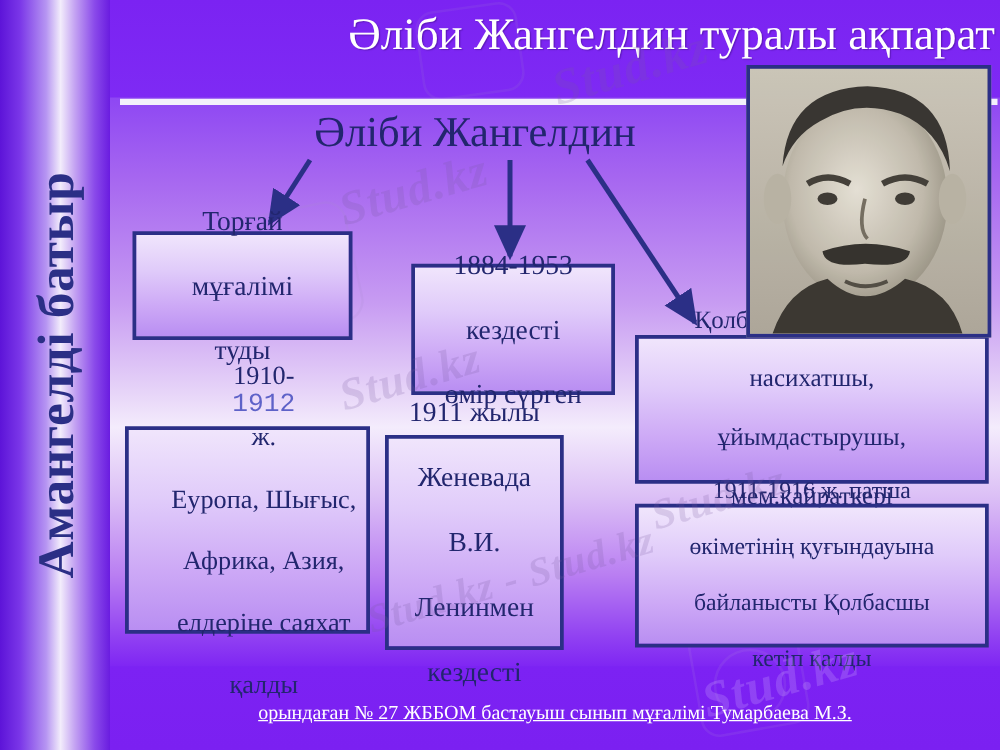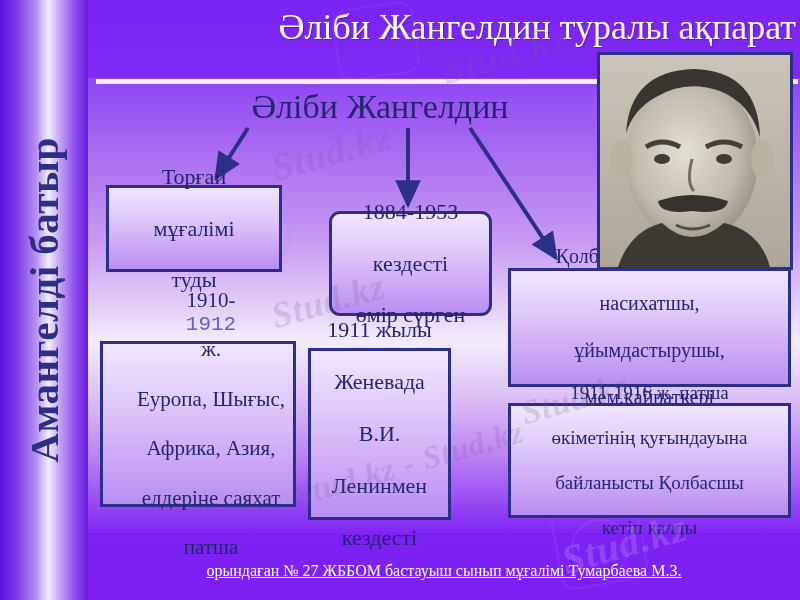--- a/index.html
+++ b/index.html
@@ -133,21 +133,21 @@
     align-items: center;
     justify-content: center;
     text-align: center;
     box-sizing: border-box;
     z-index: 6;
     line-height: 1.18;
   }
   .box span { display: block; padding: 0 4px; }
 
   #box-birth   { left: 106px; top: 185px; width: 176px; height: 87px; font-size: 22px; }
-  #box-life    { left: 329px; top: 211px; width: 163px; height: 105px; font-size: 22px; border-radius: 11px; }
+  #box-life    { left: 329px; top: 211px; width: 163px; height: 105px; font-size: 22px; }
   #box-roles   { left: 508px; top: 268px; width: 283px; height: 119px; font-size: 20px; }
   #box-travel  { left: 100px; top: 341px; width: 196px; height: 166px; font-size: 21px; justify-content: flex-end; }
   #box-lenin   { left: 308px; top: 348px; width: 143px; height: 172px; font-size: 22px; }
   #box-crimea  { left: 508px; top: 403px; width: 283px; height: 115px; font-size: 19px; }
 
   .hl { color: #5e62c8; font-family: Liberation Mono, monospace; }
 
   
   .arrows {
     position: absolute;
@@ -292,21 +292,21 @@
       <span>мем.қайраткері</span>
     </span>
   </div>
 
   <div class="box" id="box-travel">
     <span>
       <span>1910-</span><span class="hl">1912</span><span>ж.</span><br>
       <span>Еуропа, Шығыс,</span><br>
       <span>Африка, Азия,</span><br>
       <span>елдеріне саяхат</span><br>
-      <span>патша</span>
+      <span>қалды</span>
     </span>
   </div>
 
   <div class="box" id="box-lenin">
     <span>
       <span>1911 жылы</span><br>
       <span>Женевада</span><br>
       <span>В.И.</span><br>
       <span>Ленинмен</span><br>
       <span>кездесті</span>

